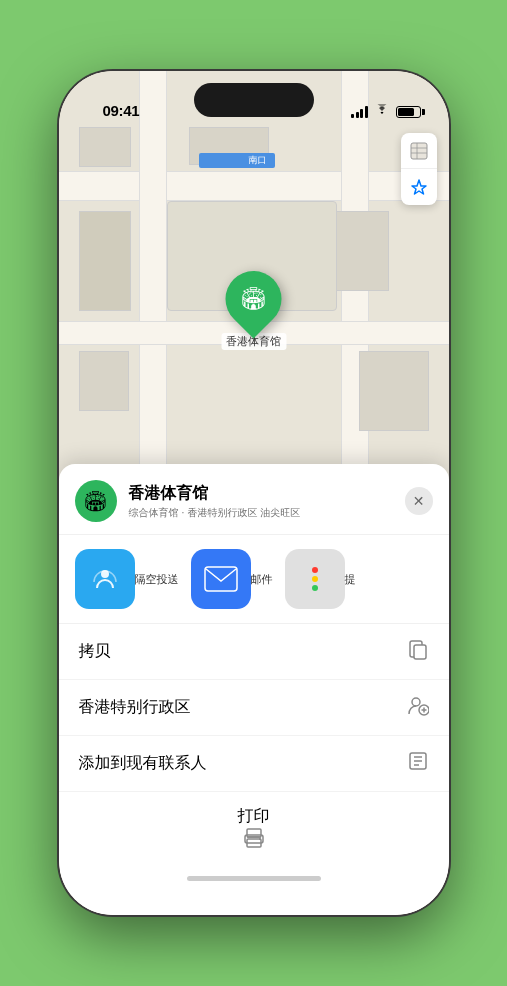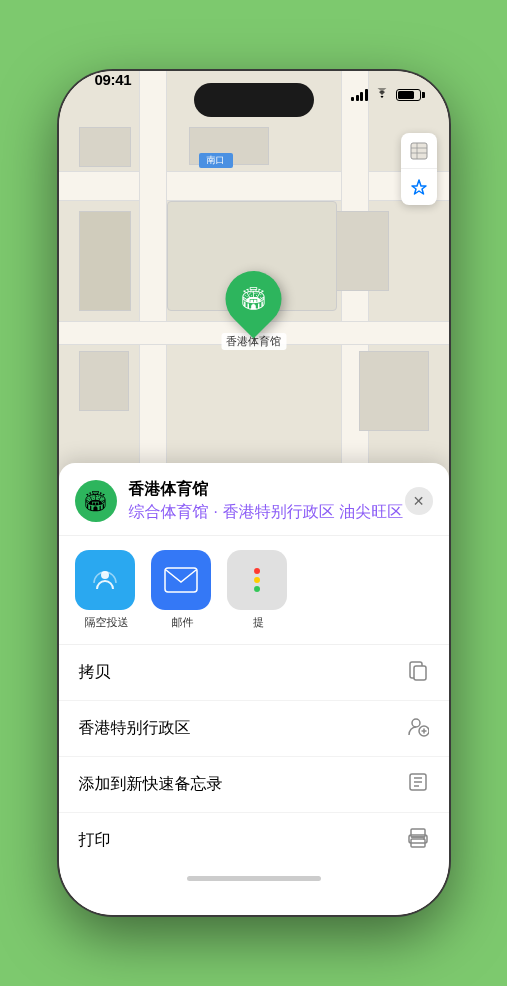--- a/index.html
+++ b/index.html
@@ -37,23 +37,24 @@
       width: 120px;
       height: 34px;
       background: #1a1a1a;
       border-radius: 20px;
       z-index: 100;
     }
     
     .status-bar {
       position: absolute;
       top: 0;
-      left: 8px; right: 0;
+      left: 16px; right: 0;
       height: 54px;
       display: flex;
+      align-items: flex-end;
       justify-content: space-between;
       padding: 0 28px 6px;
       z-index: 50;
     }
     .status-time {
       font-size: 15px;
       font-weight: 600;
       color: #000;
       letter-spacing: -0.3px;
     }
@@ -232,22 +233,22 @@
       flex-shrink: 0;
     }
     .place-info { flex: 1; }
     .place-name {
       font-size: 16px;
       font-weight: 600;
       color: #000;
       margin-bottom: 2px;
     }
     .place-desc {
-      font-size: 16px;
-      color: #8b5cf6;
+      font-size: 10px;
+      color: #737373;
     }
     .close-btn {
       width: 28px;
       height: 28px;
       border-radius: 50%;
       background: #e8e8e8;
       display: flex;
       align-items: center;
       justify-content: center;
       font-size: 14px;
@@ -258,22 +259,22 @@
     
     .share-actions {
       display: flex;
       padding: 14px 16px;
       gap: 12px;
       border-bottom: 1px solid #f0f0f0;
       overflow: hidden;
     }
     .share-item {
       display: flex;
-      flex-direction: column;
-      gap: 5px;
+      flex-direction: row;
+      align-items: center;
       min-width: 64px;
     }
     .share-icon {
       width: 60px;
       height: 60px;
       border-radius: 14px;
       display: flex;
       align-items: center;
       justify-content: center;
       font-size: 26px;
@@ -296,21 +297,21 @@
       padding: 0;
     }
     .action-item {
       display: flex;
       align-items: center;
       justify-content: space-between;
       padding: 14px 20px;
       border-bottom: 1px solid #f2f2f2;
       cursor: pointer;
     }
-    .action-item:last-child { border-bottom: none; }
+    .action-item:last-child { border-bottom: none; flex-direction: column; }
     .action-label {
       font-size: 16px;
       color: #000;
     }
     .action-icon {
       font-size: 20px;
       color: #666;
     }
     
     .more-dots {
@@ -372,21 +373,21 @@
         <div class="map-road-h" style="top:250px;left:0;right:0;height:24px;background:#f8f4ec;"></div>
         <div class="map-building" style="top:56px;left:20px;width:52px;height:40px;"></div>
         <div class="map-building" style="top:56px;left:130px;width:80px;height:38px;"></div>
         <div class="map-building" style="top:140px;left:20px;width:52px;height:100px;background:#d0ccbc;"></div>
         <div class="map-building" style="top:140px;left:270px;width:60px;height:80px;"></div>
         <div class="map-building" style="top:280px;left:20px;width:50px;height:60px;"></div>
         <div class="map-building" style="top:280px;left:300px;width:70px;height:80px;"></div>
 
         <div style="position:absolute;top:130px;left:108px;width:170px;height:110px;background:#e0ddd0;border-radius:4px;border:1px solid #ccc;"></div>
         <div class="map-label" style="top:82px;left:140px;">
-          <span style="background:#4a90e2;color:white;font-size:9px;padding:1px 4px;border-radius:2px;">南口</span>
+          <span style="background:#4a90e2;color:white;font-size:9px;padding:1px 4px;border-radius:2px;margin-left:42px;">南口</span>
         </div>
 
         <div class="venue-pin">
           <div class="pin-circle">
             <span class="pin-inner">🏟</span>
           </div>
           <div class="pin-label">香港体育馆</div>
         </div>
       </div>
 
@@ -474,21 +475,21 @@
             <svg width="22" height="22" viewBox="0 0 22 22" fill="none">
               <circle cx="9" cy="8" r="4" stroke="#888" stroke-width="1.5" fill="none"></circle>
               <path d="M2 20c0-4.4 3.1-8 7-8" stroke="#888" stroke-width="1.5" fill="none"></path>
               <circle cx="17" cy="16" r="5" stroke="#888" stroke-width="1.5" fill="none"></circle>
               <path d="M17 13.5v5M14.5 16h5" stroke="#888" stroke-width="1.5"></path>
             </svg>
           </span>
         </div>
 
         <div class="action-item">
-          <span class="action-label">添加到新快速备忘录</span>
+          <span class="action-label">添加到现有联系人</span>
           <span class="action-icon">
             <svg width="22" height="22" viewBox="0 0 22 22" fill="none">
               <rect x="3" y="3" width="16" height="16" rx="2" stroke="#888" stroke-width="1.5" fill="none"></rect>
               <path d="M7 11h8M7 7h8M7 15h5" stroke="#888" stroke-width="1.5"></path>
             </svg>
           </span>
         </div>
 
         <div class="action-item">
           <span class="action-label">打印</span>

